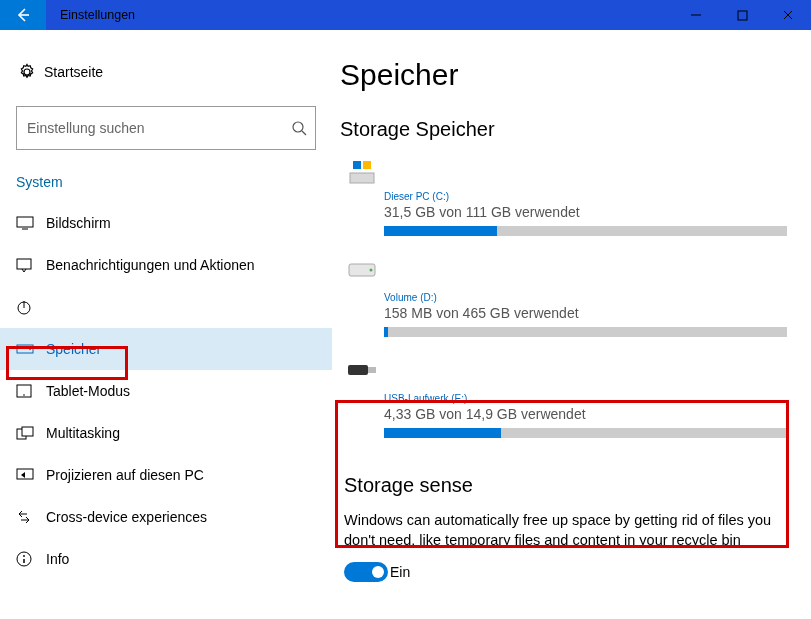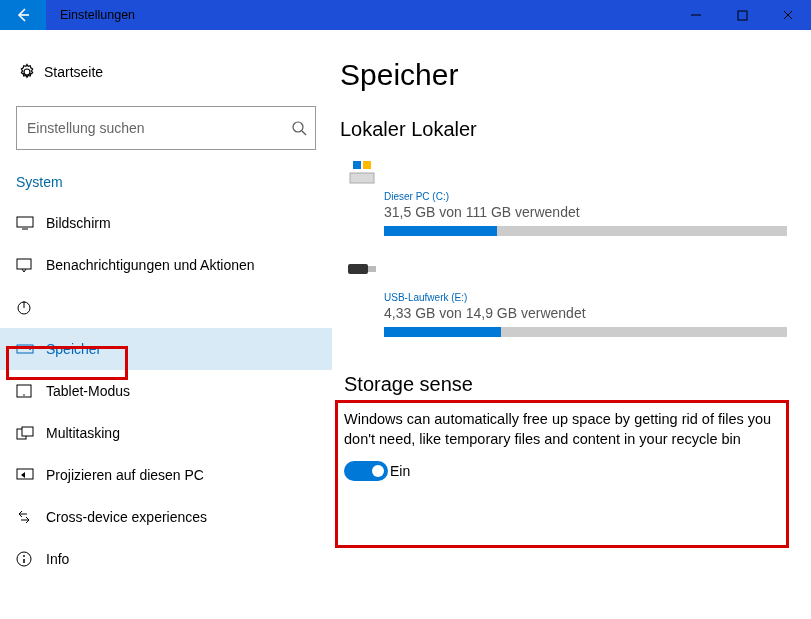--- a/index.html
+++ b/index.html
@@ -259,39 +259,54 @@
             <circle cx="8" cy="5" r="0.9" fill="#000"></circle>
             <path d="M8 8 V12" stroke="#000" stroke-width="1.5"></path>
           </svg>
         </span>
       <span>Info</span>
     </div>
   </div>
 
   <div class="main">
     <h1>Speicher</h1>
-    <h2>Lokaler Lokaler</h2>
+    <h2>Storage Speicher</h2>
 
     <div class="drive">
       <div class="dicon">
         <svg width="30" height="26">
             <rect x="3" y="14" width="24" height="10" fill="#d9d9d9" stroke="#aaa"></rect>
             <rect x="6" y="2" width="8" height="8" fill="#0078d7"></rect>
             <rect x="16" y="2" width="8" height="8" fill="#ffb900"></rect>
           </svg>
       </div>
       <div class="dbody">
         <div class="dname">Dieser PC (C:)</div>
         <div class="dusage">31,5 GB von 111 GB verwendet</div>
         <div class="bar">
             <div class="fill" style="width:28%"></div>
           </div>
       </div>
     </div>
 
+    <div class="drive">
+      <div class="dicon">
+        <svg width="30" height="20">
+            <rect x="2" y="4" width="26" height="12" rx="2" fill="#e6e6e6" stroke="#aaa"></rect>
+            <circle cx="24" cy="10" r="1.5" fill="#5a5"></circle>
+          </svg>
+      </div>
+      <div class="dbody">
+        <div class="dname">Volume (D:)</div>
+        <div class="dusage">158 MB von 465 GB verwendet</div>
+        <div class="bar">
+            <div class="fill" style="width:1%"></div>
+          </div>
+      </div>
+    </div>
 
     <div class="drive">
       <div class="dicon">
         <svg width="32" height="18">
             <rect x="2" y="4" width="20" height="10" rx="2" fill="#333"></rect>
             <rect x="22" y="6" width="8" height="6" fill="#bbb"></rect>
           </svg>
       </div>
       <div class="dbody">
         <div class="dname">USB-Laufwerk (E:)</div>

